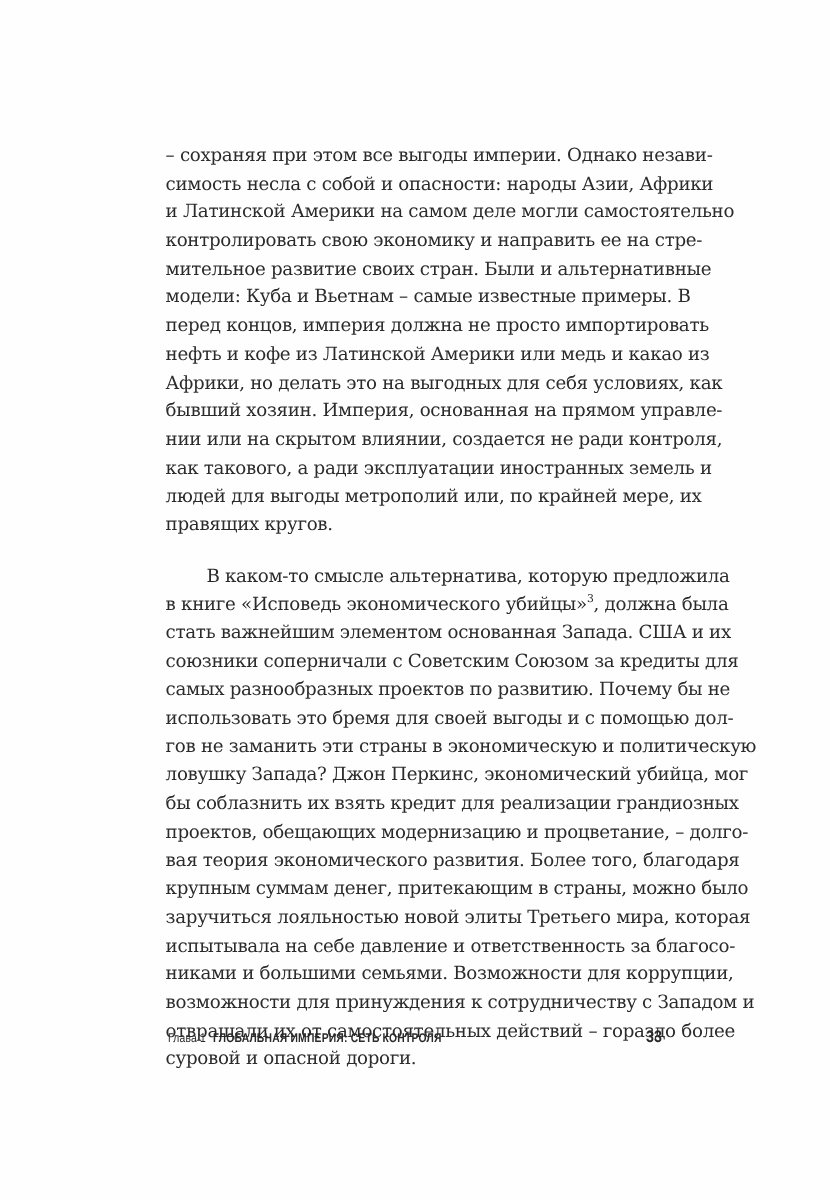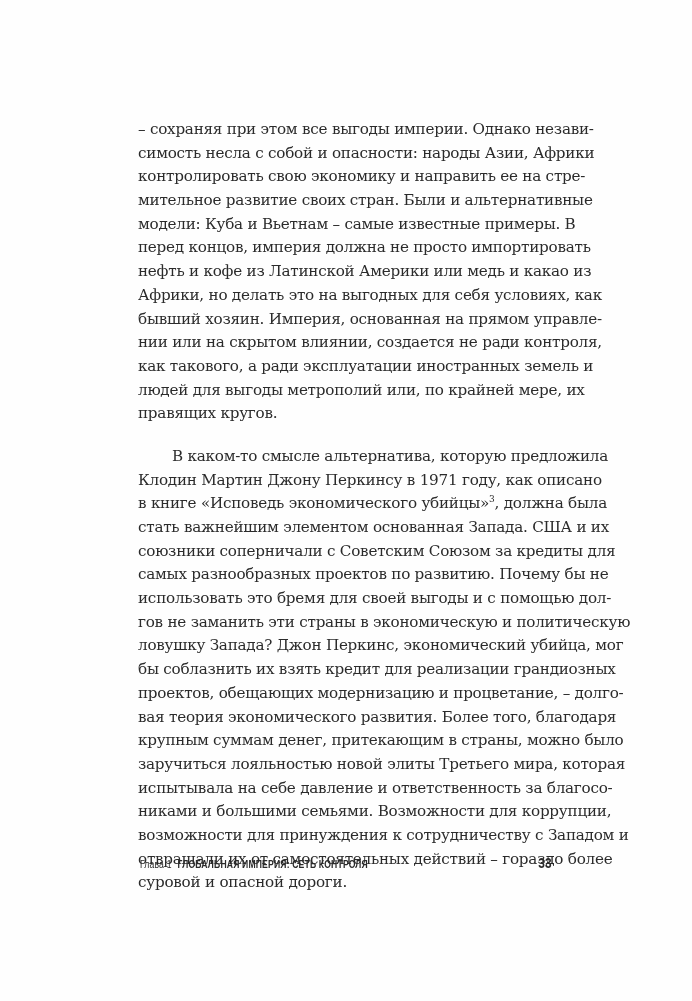--- a/index.html
+++ b/index.html
@@ -79,33 +79,33 @@
       transform-origin: right center;
     }
   </style>
 </head>
 <body>
 
 <div class="page">
   <div class="body-text">
     <span class="line">– сохраняя при этом все выгоды империи. Однако незави-</span>
     <span class="line">симость несла с собой и опасности: народы Азии, Африки</span>
+    <span class="line">и Латинской Америки на самом деле могли самостоятельно</span>
     <span class="line">контролировать свою экономику и направить ее на стре-</span>
     <span class="line">мительное развитие своих стран. Были и альтернативные</span>
     <span class="line">модели: Куба и Вьетнам – самые известные примеры. В</span>
     <span class="line">перед концов, империя должна не просто импортировать</span>
     <span class="line">нефть и кофе из Латинской Америки или медь и какао из</span>
     <span class="line">Африки, но делать это на выгодных для себя условиях, как</span>
     <span class="line">бывший хозяин. Империя, основанная на прямом управле-</span>
     <span class="line">нии или на скрытом влиянии, создается не ради контроля,</span>
     <span class="line">как такового, а ради эксплуатации иностранных земель и</span>
     <span class="line">людей для выгоды метрополий или, по крайней мере, их</span>
     <span class="line last">правящих кругов.</span>
     <span class="line indent">В каком-то смысле альтернатива, которую предложила</span>
-    <span class="line">Клодин Мартин Джону Перкинсу в 1971 году, как описано</span>
     <span class="line"><span>в книге «Исповедь экономического убийцы»</span><span class="footnote-ref">3</span><span>, должна была</span></span>
     <span class="line">стать важнейшим элементом основанная Запада. США и их</span>
     <span class="line">союзники соперничали с Советским Союзом за кредиты для</span>
     <span class="line">самых разнообразных проектов по развитию. Почему бы не</span>
     <span class="line">использовать это бремя для своей выгоды и с помощью дол-</span>
     <span class="line">гов не заманить эти страны в экономическую и политическую</span>
     <span class="line">ловушку Запада? Джон Перкинс, экономический убийца, мог</span>
     <span class="line">бы соблазнить их взять кредит для реализации грандиозных</span>
     <span class="line">проектов, обещающих модернизацию и процветание, – долго-</span>
     <span class="line">вая теория экономического развития. Более того, благодаря</span>

